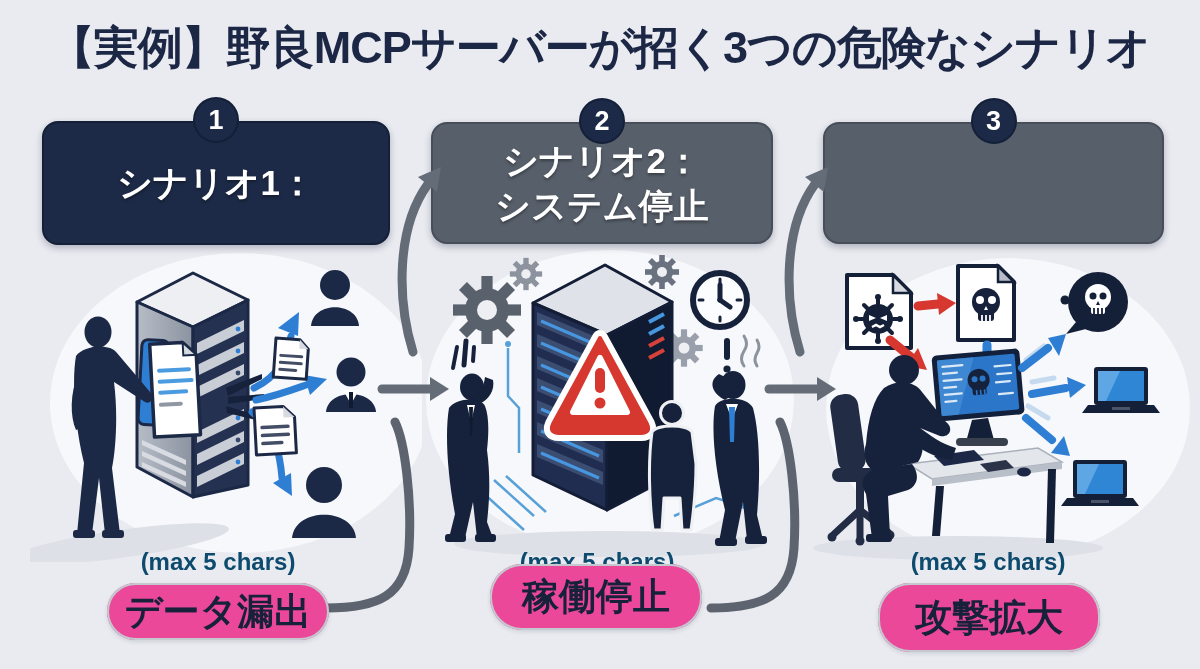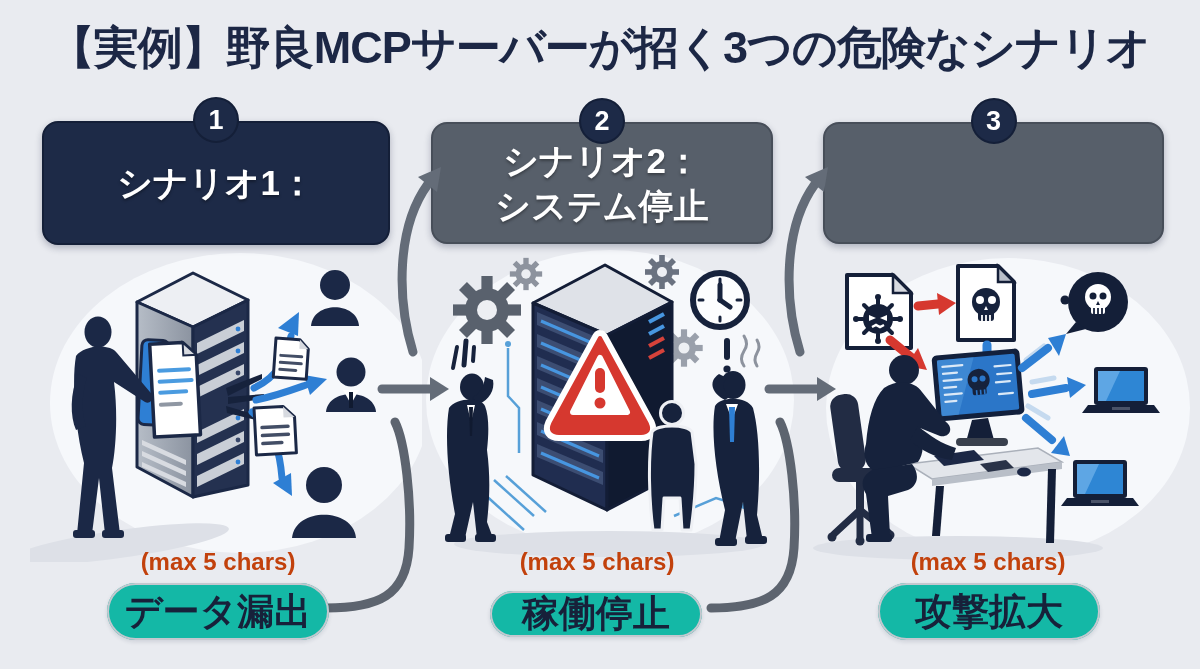--- a/index.html
+++ b/index.html
@@ -12,23 +12,23 @@
          box-shadow:0 3px 7px rgba(20,30,60,.28);}
   .scenario-header.navy{background:#1d2a47;border:2px solid #141f38;}
   .scenario-header.slate{background:#575f6a;border:2px solid #474e59;}
   .heading{color:#ffffff;font-weight:800;font-size:35px;line-height:1.3;
          text-shadow:0 2px 3px rgba(0,0,0,.35);}
   .heading span{display:block;}
   .badge{position:absolute;top:-26px;left:50%;transform:translateX(-50%);
          width:46px;height:46px;border-radius:50%;background:#1d2a47;color:#fff;
          font-size:27px;font-weight:800;display:flex;align-items:center;
          justify-content:center;border:2px solid #141f38;box-sizing:border-box;}
-  .note{position:absolute;z-index:2;font-size:24px;font-weight:600;color:#c2410c;
+  .note{position:absolute;z-index:2;font-size:24px;font-weight:600;color:#0c4a6e;
          width:280px;text-align:center;transform:translateX(-50%);}
-  .pill{position:absolute;z-index:6;background:#14b8a6;border-radius:32px;
+  .pill{position:absolute;z-index:6;background:#ec4899;border-radius:32px;
          display:flex;align-items:center;justify-content:center;
          font-size:37px;font-weight:800;color:#17213a;
          box-shadow:inset 0 0 0 2px #c4c8cf, 0 2px 4px rgba(20,30,60,.12);}
   .panel-svg{position:absolute;z-index:1;}
   #connectors{position:absolute;left:0;top:0;z-index:5;pointer-events:none;}
 </style>
 </head>
 <body>
 
 <div id="canvas">
@@ -474,16 +474,16 @@
       <polygon points="836,389 817,377 817,401" fill="#646c78"></polygon>
     </g>
     <path d="M711,608 C763,608 791,596 794,548 C797,500 790,442 780,422" stroke="#5d646f" stroke-width="9" fill="none" stroke-linecap="round"></path>
   </svg>
 
   <div class="note" style="left:218px;top:548px;">(max 5 chars)</div>
   <div class="note" style="left:597px;top:548px;">(max 5 chars)</div>
   <div class="note" style="left:988px;top:548px;">(max 5 chars)</div>
 
   <div class="pill" style="left:107px;top:583px;width:222px;height:57px;">データ漏出</div>
-  <div class="pill" style="left:490px;top:591px;width:212px;height:46px;">稼働停止</div>
-  <div class="pill" style="left:878px;top:583px;width:222px;height:57px;">攻撃拡大</div>
+  <div class="pill" style="left:490px;top:564px;width:212px;height:66px;">稼働停止</div>
+  <div class="pill" style="left:878px;top:583px;width:222px;height:69px;">攻撃拡大</div>
 
 </div>
 
 </body></html>

